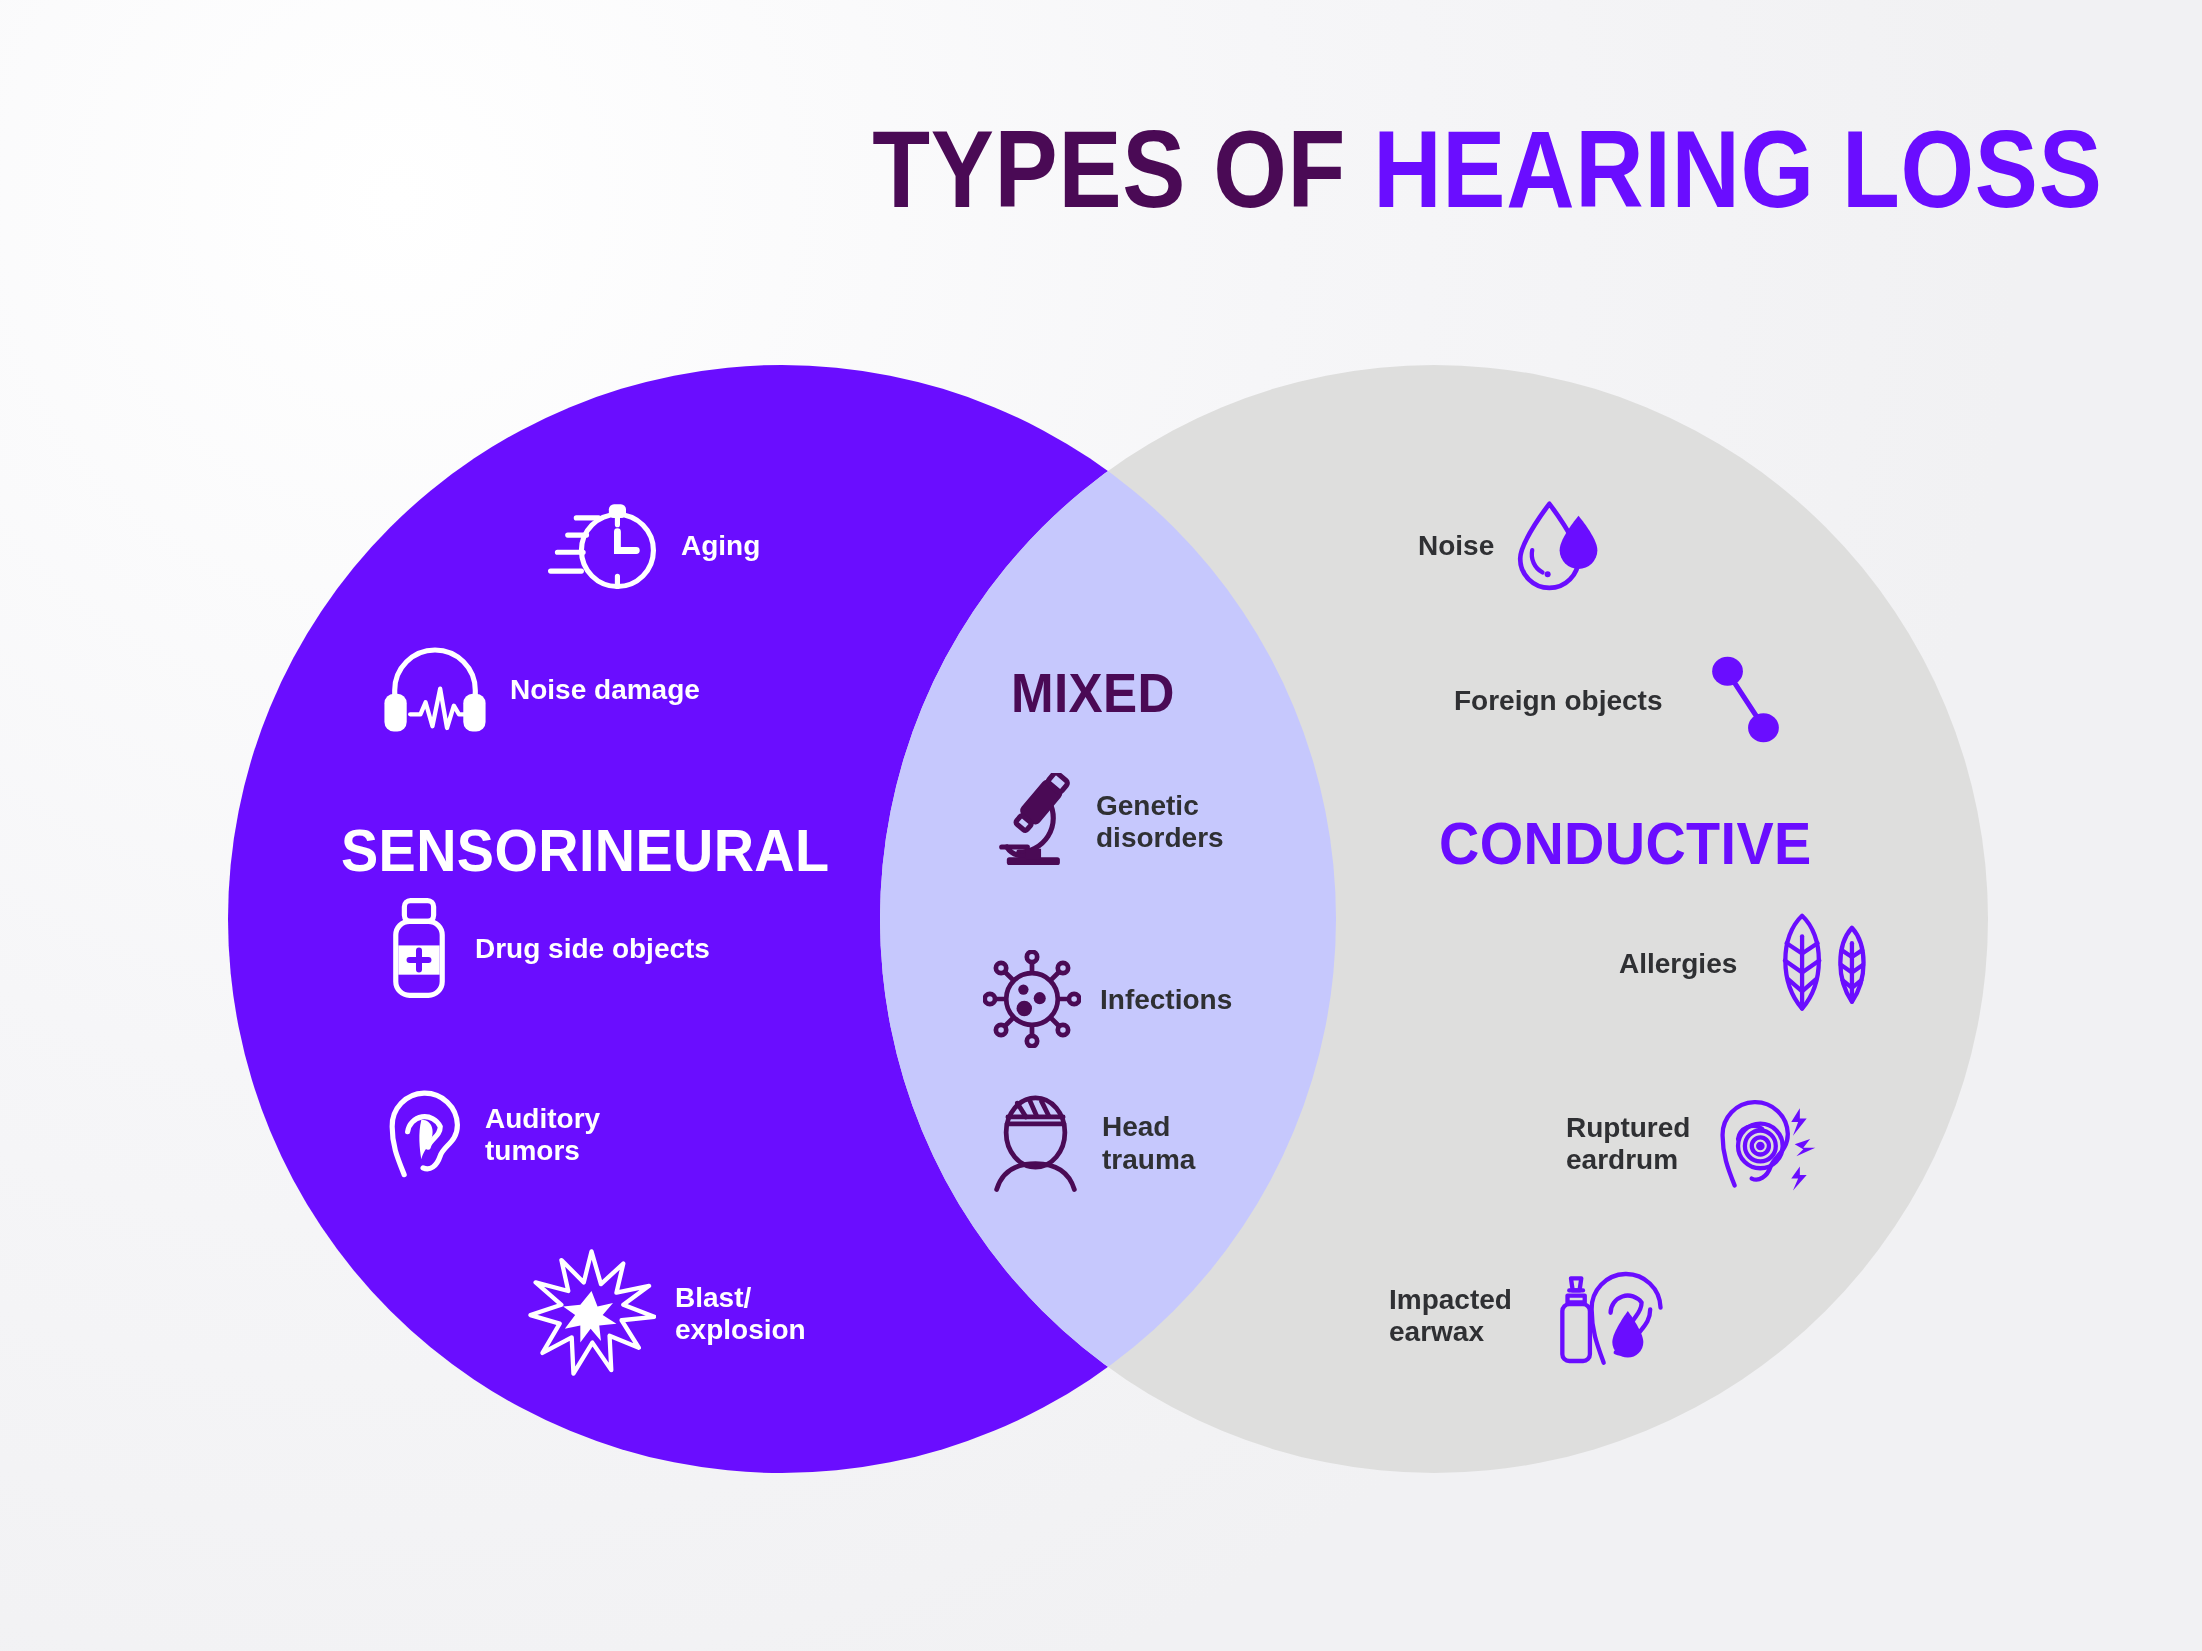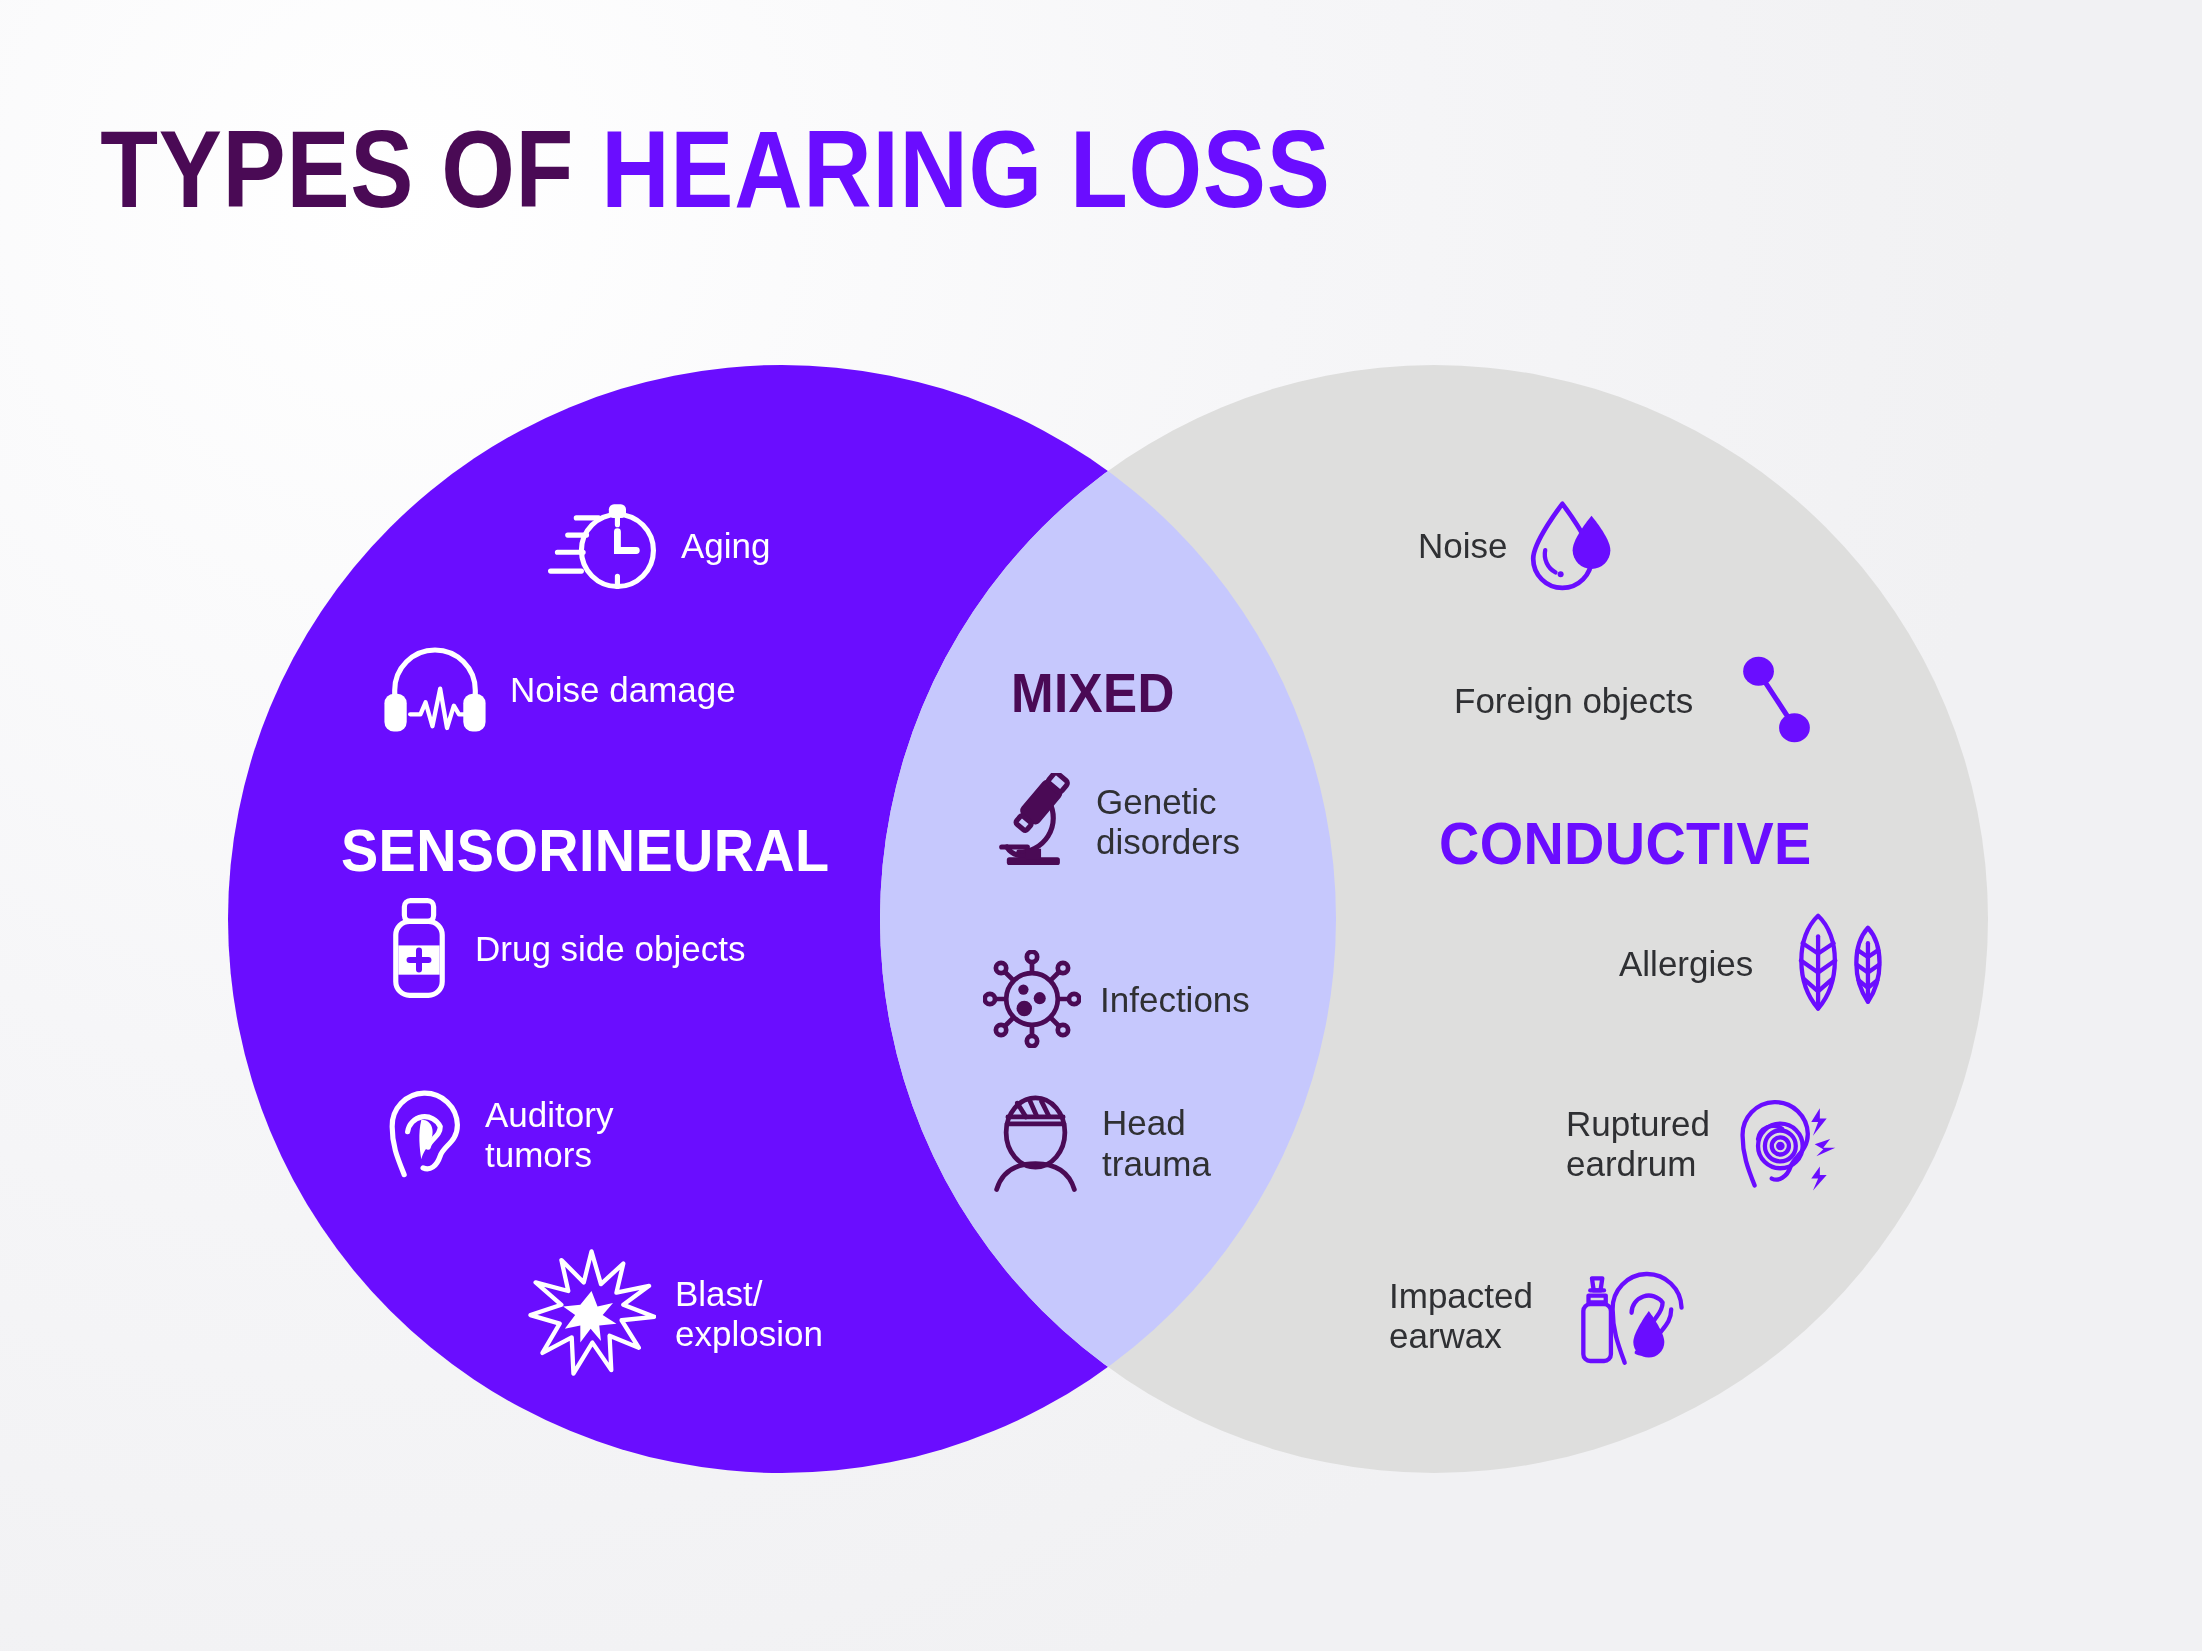--- a/index.html
+++ b/index.html
@@ -9,21 +9,21 @@
     background:
       radial-gradient(circle at 18% 12%, #ffffff 0%, #f6f6f8 38%, #f1f1f3 70%),
       linear-gradient(160deg,#f5f5f7 0%,#f2f2f4 45%,#f8f8f9 100%);
     overflow:hidden;
   }
   .stage{position:relative;width:2203px;height:1652px;}
 
   
   .title-wrap{
     position:absolute;left:0;top:114px;width:2203px;
-    text-align:left;
+    text-align:right;
     line-height:1;
     white-space:nowrap;
   }
   .title{
     font-family:"Liberation Sans", sans-serif;
     font-size:110px;
     font-weight:700;
     letter-spacing:0.9px;
     transform:scaleX(0.86);
     transform-origin:center center;
@@ -53,22 +53,22 @@
     background:#c6c8fd;
   }
 
   
   .item{
     position:absolute;
     display:flex;align-items:center;
     gap:19px;
   }
   .item .lbl{
-    font-size:35px;
-    font-weight:400;
+    font-size:28px;
+    font-weight:700;
     line-height:1.15;
     white-space:pre-line;
   }
   .item.rtl{flex-direction:row-reverse;}
   .icon{display:block;flex:0 0 auto;}
 
   .side-left .lbl{color:#ffffff;}
   .side-mid  .lbl{color:#2f3033;}
   .side-right .lbl{color:#2f3033;}
 

